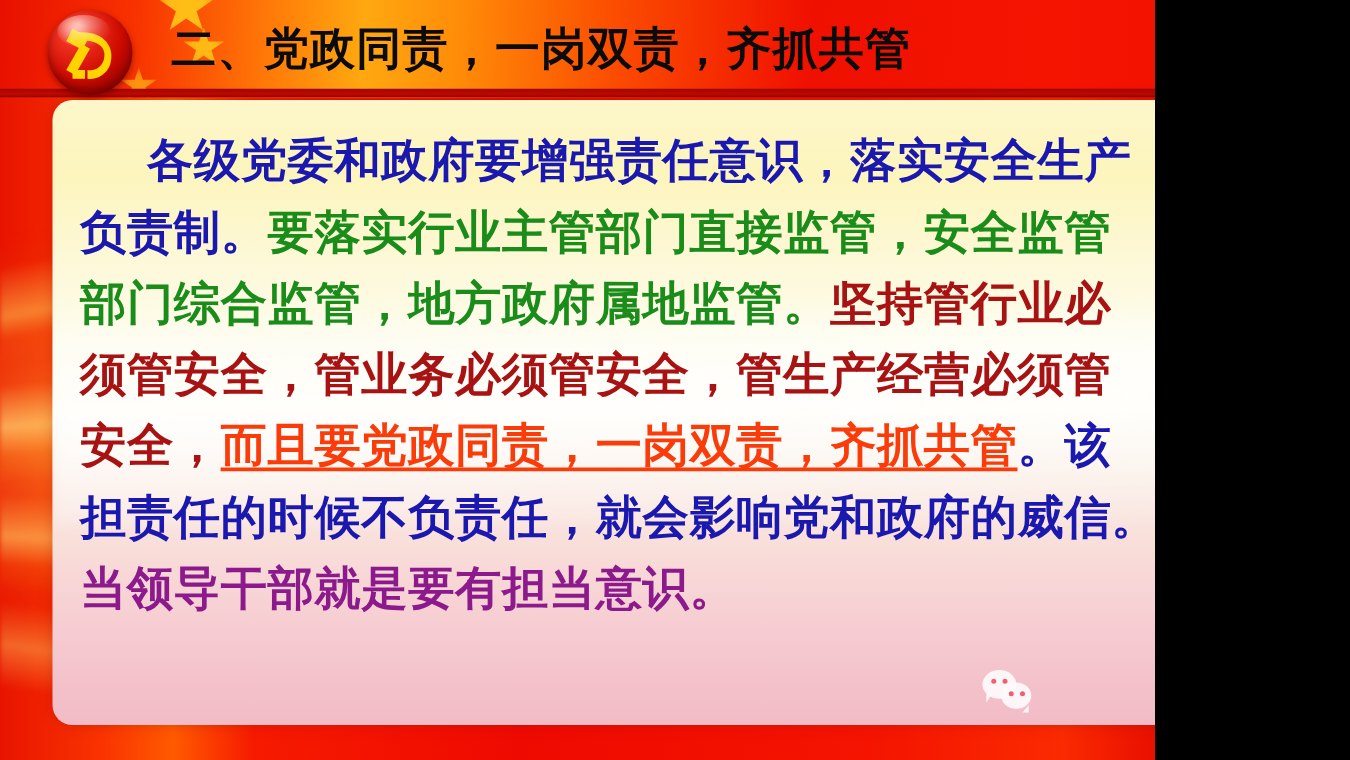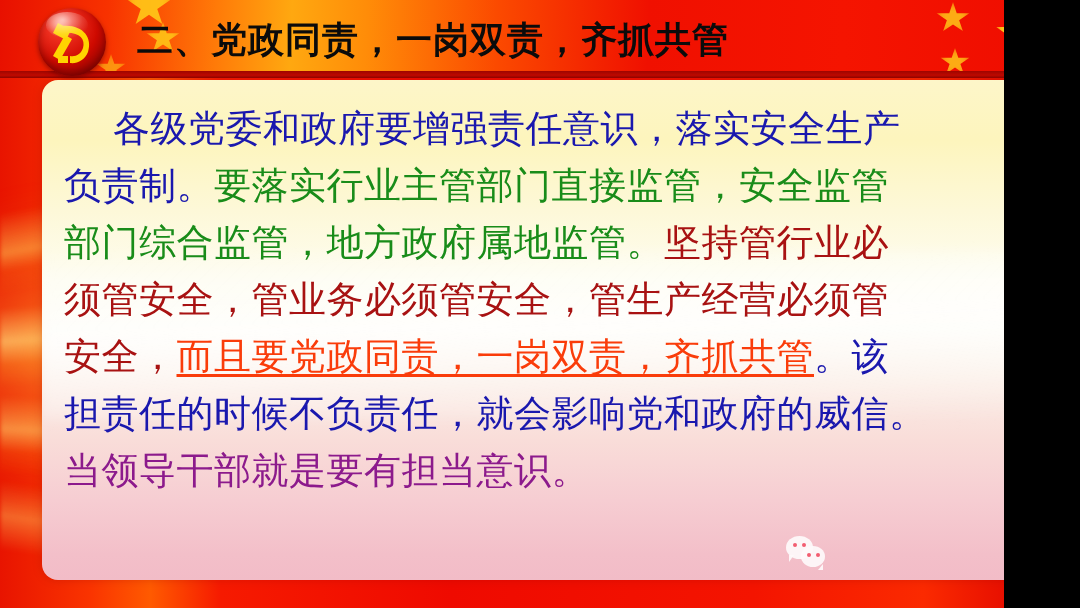--- a/index.html
+++ b/index.html
@@ -2,21 +2,21 @@
 <html><head>
 <meta charset="utf-8">
 <style>
   html, body {
     margin: 0;
     padding: 0;
     background: #000;
   }
   #slide {
     position: relative;
-    width: 1004px;
+    width: 924px;
     height: 608px;
     overflow: hidden;
     font-family: "DejaVu Sans", "Liberation Sans", sans-serif;
     background: #f51200;
   }
 
   
   .bg-base {
     position: absolute;
     inset: 0;
@@ -176,21 +176,21 @@
     filter: blur(6px);
     pointer-events: none;
   }
 
   .body-text {
     position: absolute;
     left: 22px;
     top: 20px;
     width: 952px;
     font-size: 37px;
-    font-weight: 400;
+    font-weight: 700;
     line-height: 57px;
     letter-spacing: 0.5px;
     text-align: justify;
     text-justify: inter-character;
     white-space: pre-wrap;
   }
   .body-text .ln { display: block; white-space: pre; }
   .seg-blue   { color: #1a18ae; }
   .seg-green  { color: #198c19; }
   .seg-dred   { color: #a81212; }

